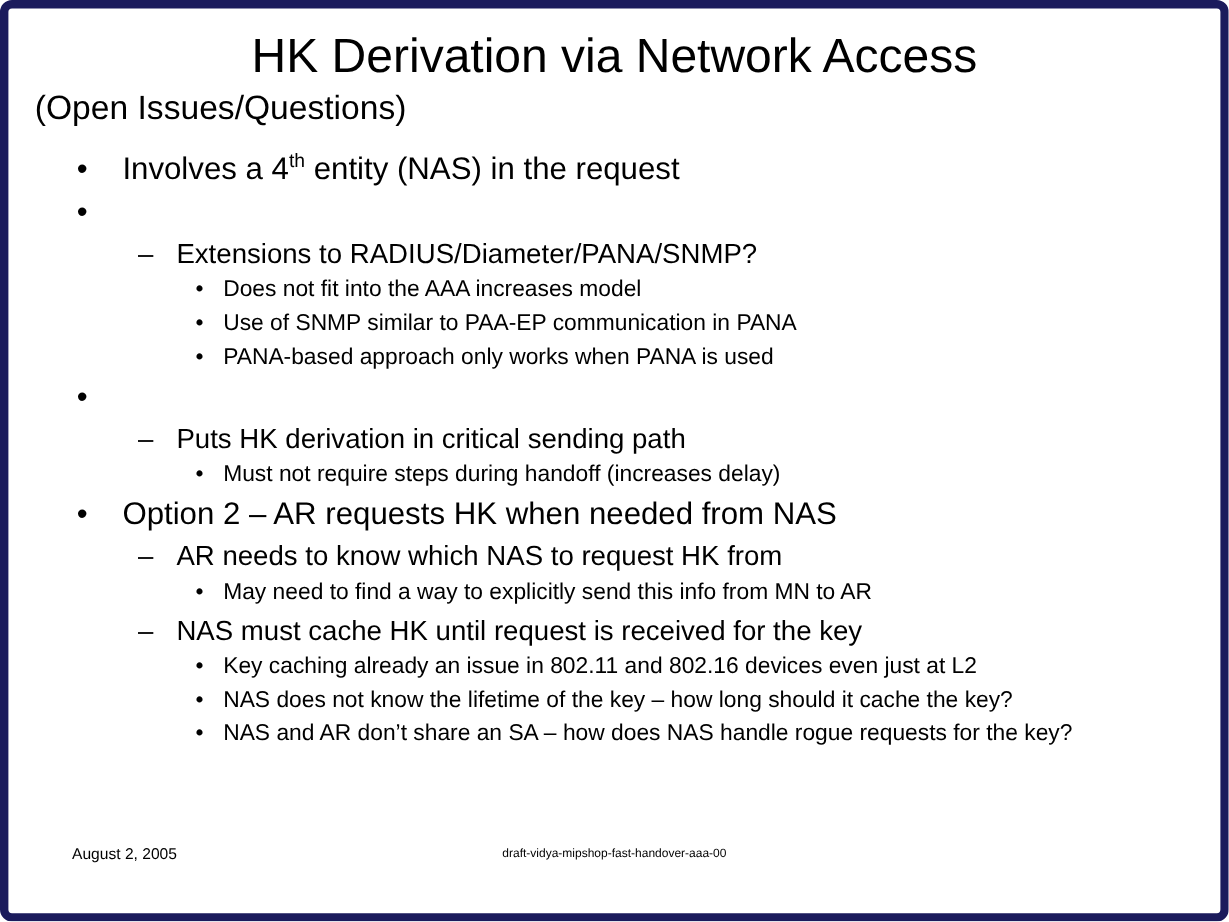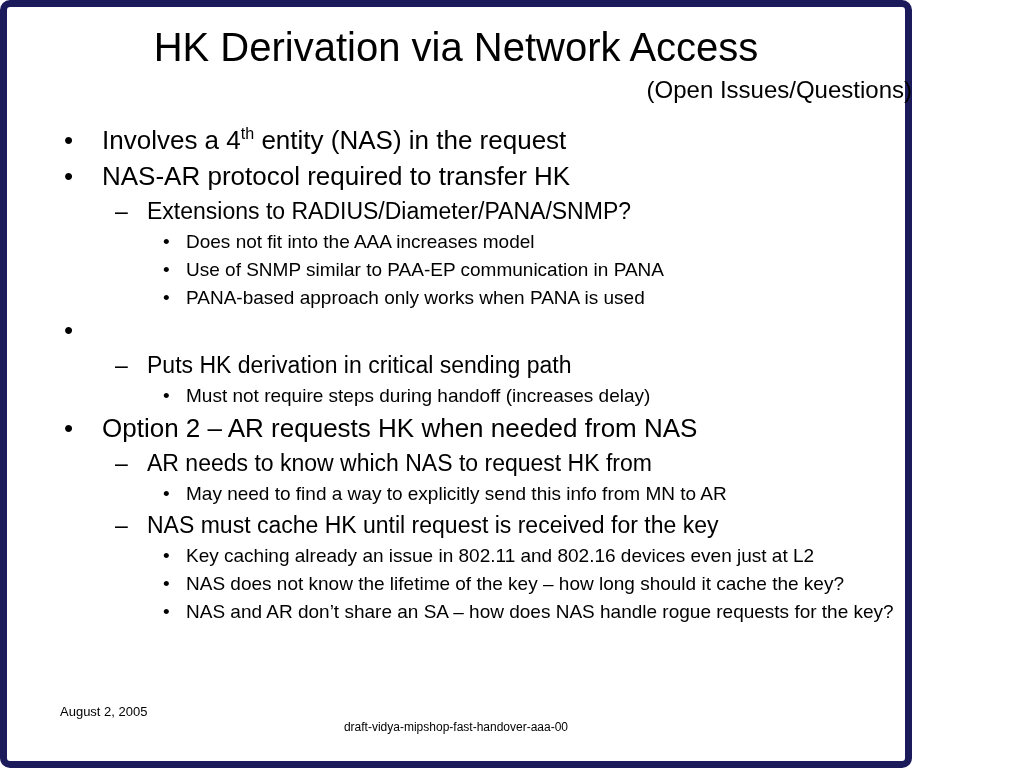--- a/index.html
+++ b/index.html
@@ -2,21 +2,21 @@
 <html><head>
 <meta charset="utf-8">
 <style>
   html, body {
     margin: 0;
     padding: 0;
     background: #ffffff;
   }
   .slide {
     position: relative;
-    width: 912px;
+    width: 1024px;
     height: 768px;
     background: #ffffff;
     font-family: "Liberation Sans", sans-serif;
     color: #000000;
     overflow: hidden;
     box-sizing: border-box;
   }
   .frame {
     position: absolute;
     inset: 0;
@@ -34,25 +34,26 @@
     font-size: 40px;
     line-height: 46px;
     font-weight: normal;
     white-space: nowrap;
   }
   .subtitle {
     position: absolute;
     top: 74px;
     left: 0;
     right: 0;
-    text-align: right;
-    font-size: 24px;
+    text-align: left;
+    font-size: 28px;
     line-height: 32px;
     font-weight: normal;
     white-space: nowrap;
+    padding-left: 29px;
   }
   .body {
     position: absolute;
     top: 122px;
     left: 0;
     right: 0;
   }
   .row {
     display: flex;
     align-items: stretch;
@@ -101,42 +102,40 @@
     left: 60px;
     font-size: 13px;
     line-height: 20px;
   }
   .footer-doc {
     position: absolute;
     top: 702px;
     left: 0;
     right: 0;
     text-align: center;
-    font-size: 12px;
+    font-size: 10px;
     line-height: 20px;
-    margin-top: 15px;
   }
 </style>
 </head>
 <body>
 
 <div class="slide" style="background: rgb(255, 255, 255); color: rgb(0, 0, 0);">
   <div class="frame" style="border-color: rgb(27, 27, 92);"></div>
 
   <div class="title">HK Derivation via Network Access</div>
   <div class="subtitle">(Open Issues/Questions)</div>
 
   <div class="body">
     <div class="row l1">
       <span class="marker">•</span>
       <span class="txt"><span>Involves a 4</span><sup class="sup">th</sup><span> entity (NAS) in the request</span></span>
     </div>
     <div class="row l1">
       <span class="marker">•</span>
-      <span class="txt">NAS-AR protocol required to transfer HK</span>
     </div>
     <div class="row l2">
       <span class="marker">–</span>
       <span class="txt">Extensions to RADIUS/Diameter/PANA/SNMP?</span>
     </div>
     <div class="row l3">
       <span class="marker">•</span>
       <span class="txt">Does not fit into the AAA increases model</span>
     </div>
     <div class="row l3">

